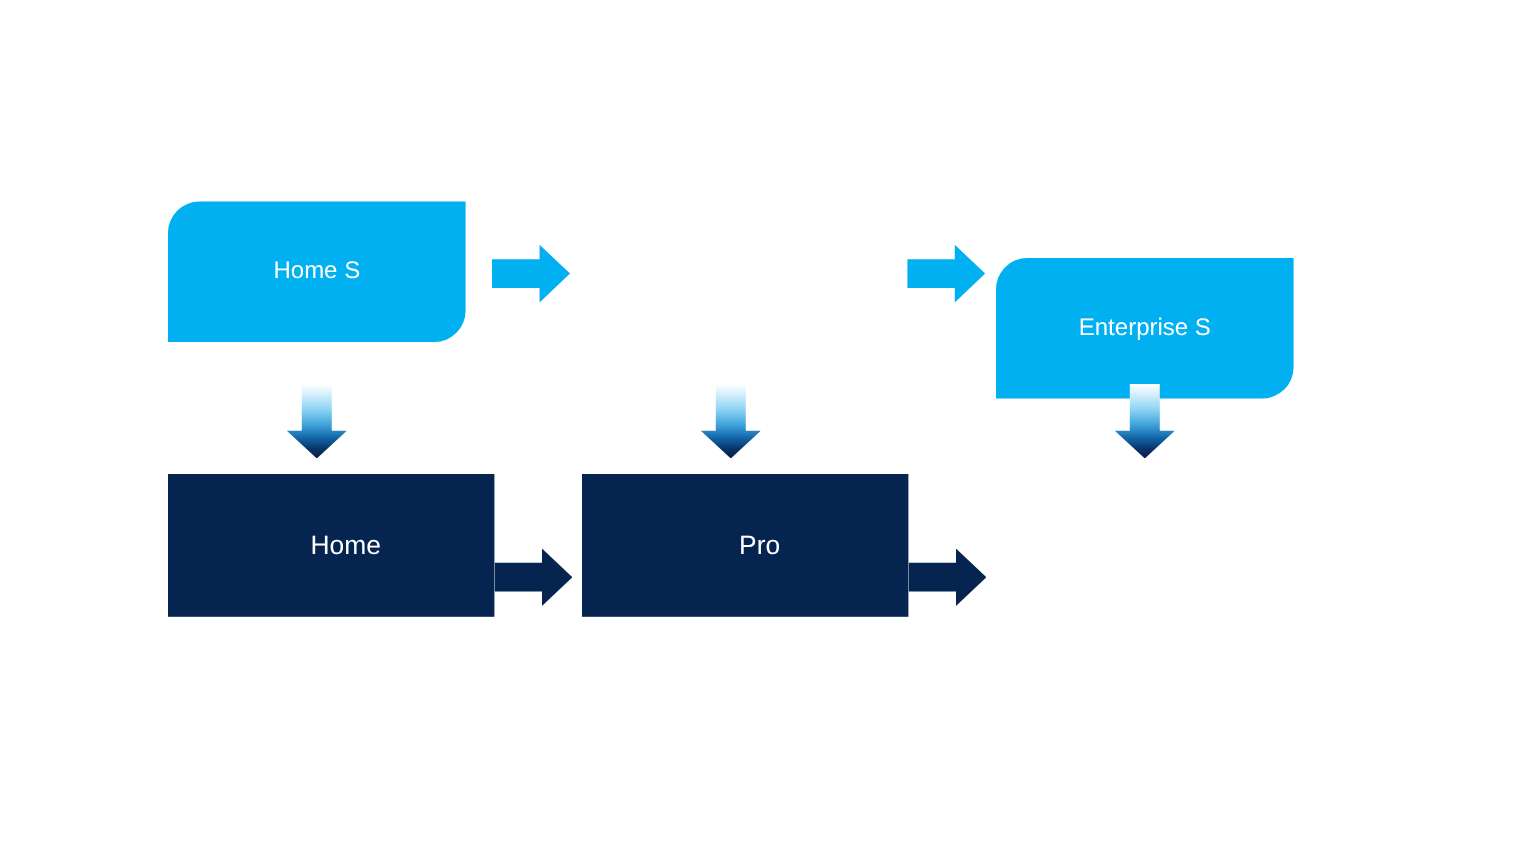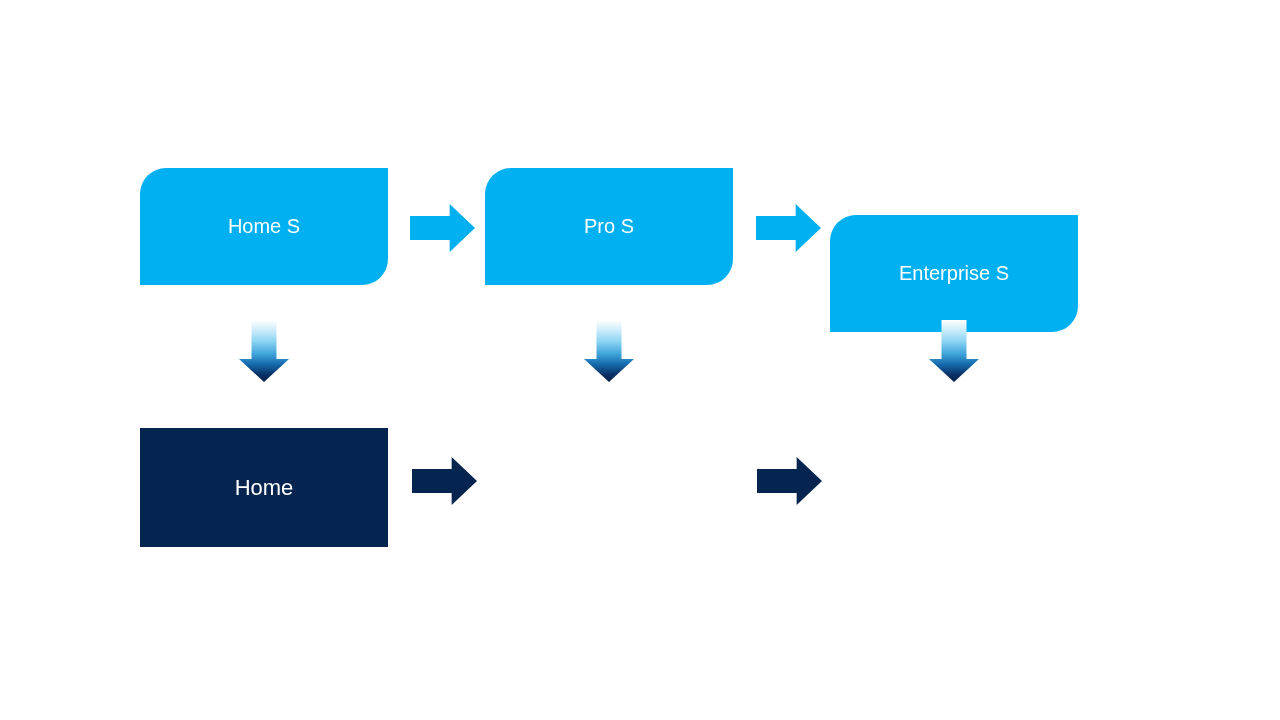--- a/index.html
+++ b/index.html
@@ -25,24 +25,25 @@
     text-align: center;
   }
   .box.top-row {
     top: 168px;
     height: 117px;
     background: var(--accent-blue, #00b0f0);
     border-radius: 26px 0 26px 0; 
     font-size: 20px;
   }
   .box.bottom-row {
-    top: 428px;
+    top: 395px;
     height: 119px;
     background: var(--navy, #052550);
     font-size: 22px;
+    padding-left: 24px;
   }
   .col-1 { left: 140px; }
   .col-2 { left: 485px; }
   .col-3 { left: 830px; margin-top: 47px; }
 
   
   .h-arrow {
     position: absolute;
     width: 65px;
     height: 48px;
@@ -88,34 +89,34 @@
   .v3 { left: 929px; }
 </style>
 </head>
 <body>
 
 <div class="canvas">
 
   <div class="box top-row col-1">
     <span>Home S</span>
   </div>
-  <div class="box top-row col-2">
-    <span>Pro S</span>
-  </div>
   <div class="box top-row col-3">
     <span>Enterprise S</span>
   </div>
 
   <div class="h-arrow top-row glow-cyan h1a"></div>
   <div class="h-arrow top-row glow-cyan h2a"></div>
 
   <div class="v-arrow v1"></div>
   <div class="v-arrow v2"></div>
   <div class="v-arrow v3"></div>
 
   <div class="box bottom-row col-1">
     <span>Home</span>
   </div>
+  <div class="box bottom-row col-2">
+    <span>Pro</span>
+  </div>
 
   <div class="h-arrow bottom-row glow-steel h1b"></div>
   <div class="h-arrow bottom-row glow-steel h2b"></div>
 
 </div>
 
 </body></html>

